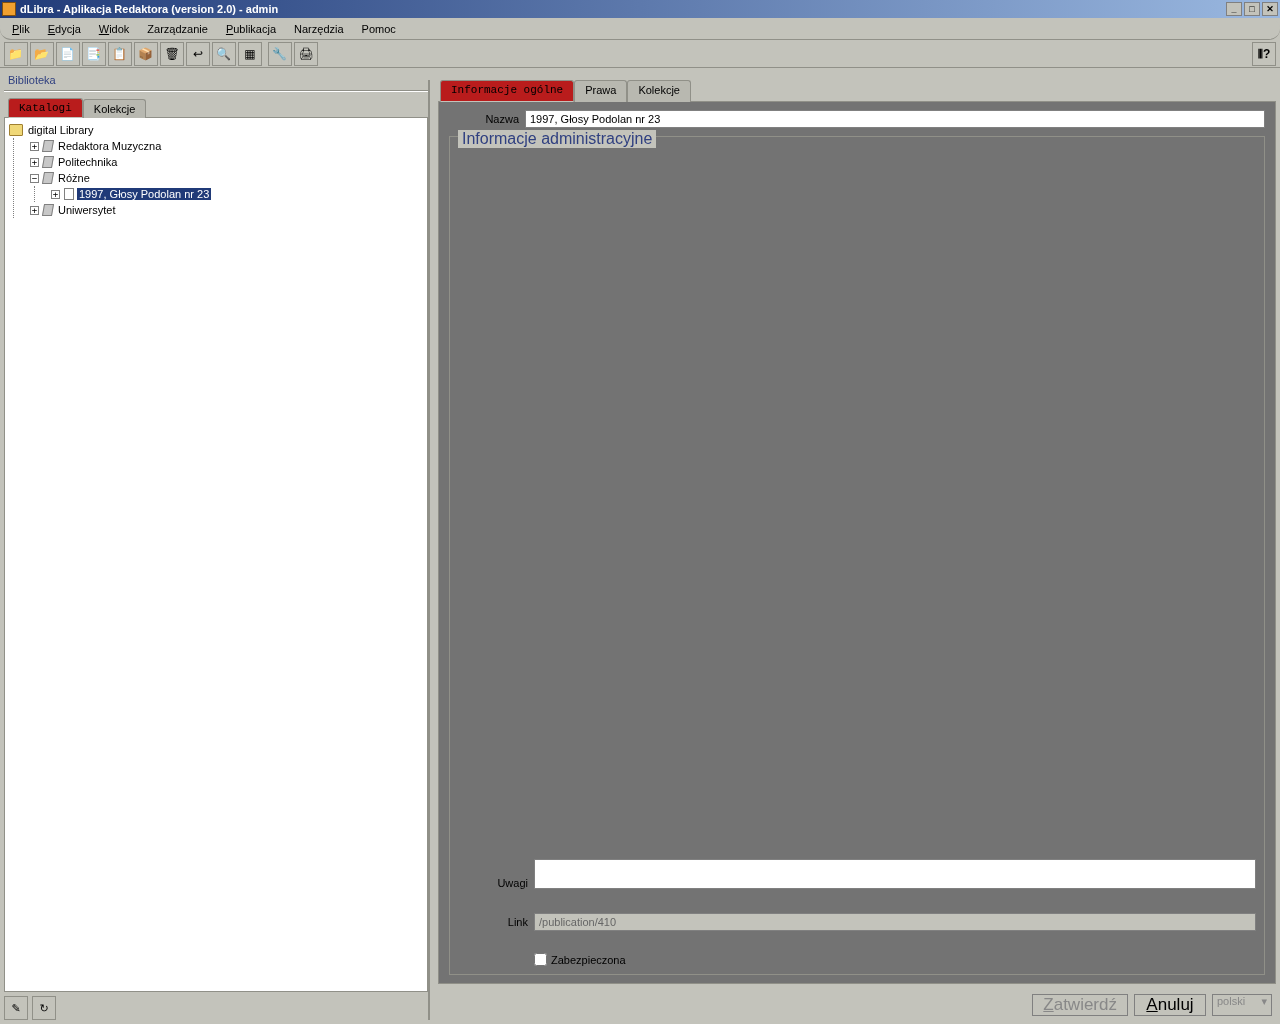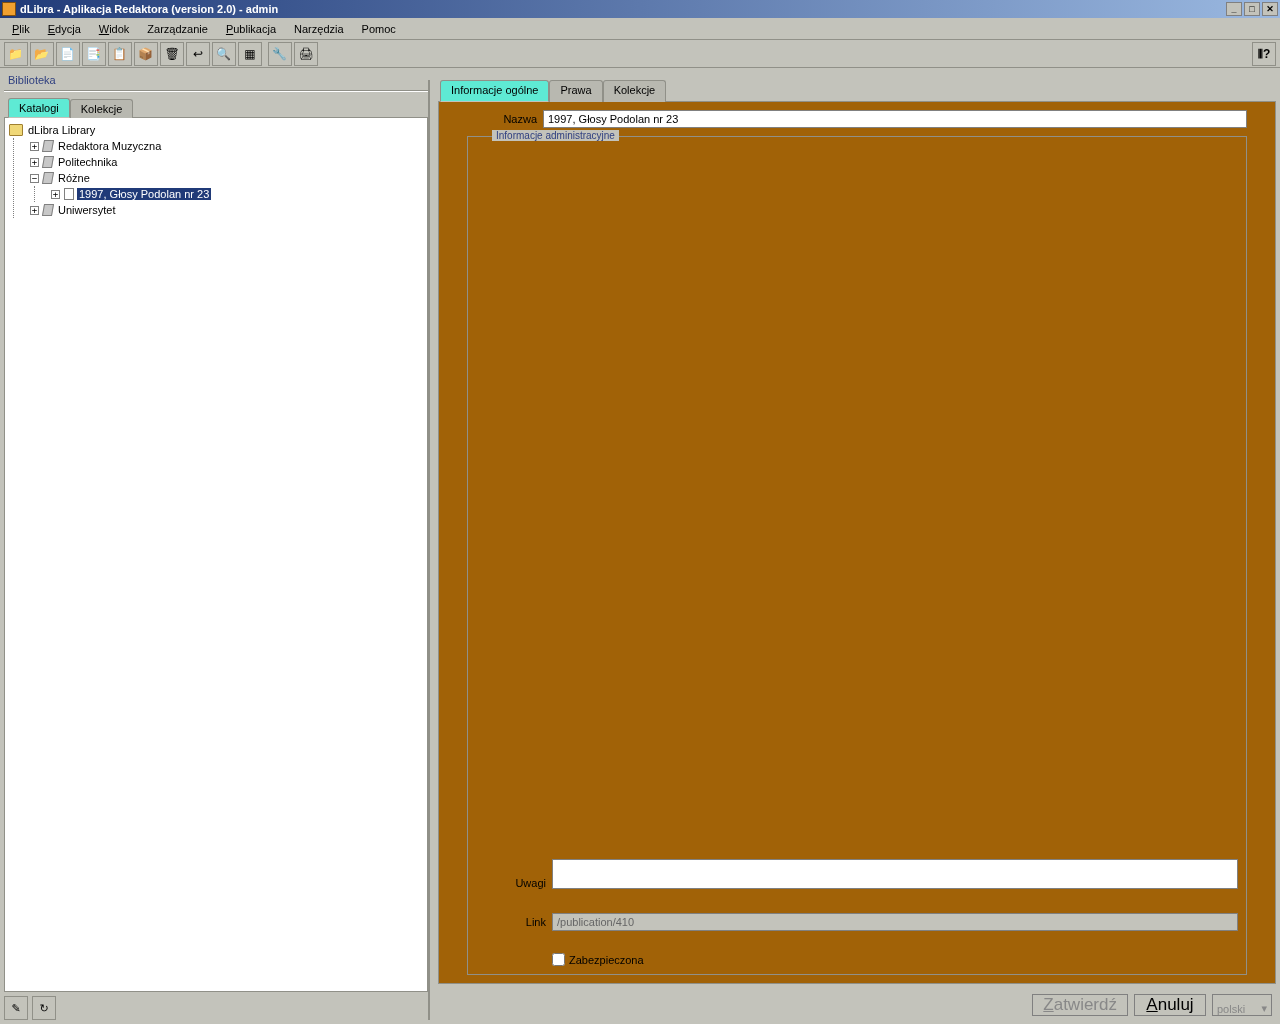--- a/index.html
+++ b/index.html
@@ -25,21 +25,21 @@
 }
 .titlebar .app-icon { width: 14px; height: 14px; background: #f0a030; margin-right: 4px; border: 1px solid #805010; }
 .titlebar .spacer { flex: 1; }
 .titlebar .win-btn {
   width: 16px; height: 14px; background: #c3c3bb; border: 1px solid #808080;
   display: flex; align-items: center; justify-content: center; margin-left: 2px;
   font-size: 9px; color: #000; cursor: pointer;
 }
 .menubar {
   height: 22px; background: #c3c3bb; border-bottom: 1px solid #909088;
-  display: flex; align-items: center; padding: 0 4px; gap: 2px;
+  display: flex; align-items: center; padding: 0 4px; gap: 2px; border-radius: 11px;
 }
 .menubar .menu-item { padding: 2px 8px; cursor: pointer; }
 .menubar .menu-item u { text-decoration: underline; }
 .toolbar {
   height: 28px; background: #c3c3bb; border-bottom: 1px solid #909088;
   display: flex; align-items: center; padding: 2px 4px; gap: 2px;
 }
 .toolbar .tb-btn {
   width: 24px; height: 24px; border: 1px solid #909088; background: #c3c3bb;
   display: flex; align-items: center; justify-content: center; cursor: pointer;
@@ -63,23 +63,24 @@
   padding: 3px 10px 3px 10px;
   background: #c3c3bb;
   border: 1px solid #909088;
   border-bottom: none;
   border-radius: 3px 3px 0 0;
   margin-right: 0px;
   cursor: pointer;
   position: relative;
 }
 .tab.active {
-  background: #5eead4;
+  background: #b91c1c;
   border-bottom: 1px solid #c3c3bb;
   z-index: 2;
+  font-family: Liberation Mono, monospace;
 }
 .tab.inactive { background: #b8b8b0; font-size: 11px; }
 .tree-container {
   flex: 1; background: #fff; border: 1px solid #909088; margin-top: -1px;
   padding: 4px; overflow: auto; min-height: 0;
 }
 .tree-row {
   display: flex; align-items: center; height: 16px; white-space: nowrap;
 }
 .tree-toggle {
@@ -102,58 +103,58 @@
   width: 24px; height: 24px; border: 1px solid #909088; background: #c3c3bb;
   display: flex; align-items: center; justify-content: center; cursor: pointer;
 }
 .right-panel {
   flex: 1; display: flex; flex-direction: column; min-height: 0;
   border-left: 2px solid #909088; padding-left: 8px; margin-top: 8px;
 }
 .right-tabs { display: flex; padding-left: 2px; height: 22px; }
 .right-content {
   flex: 1; border: 1px solid #909088; border-top: 1px solid #909088;
-  background: #a16207; margin-top: -1px; padding: 8px 28px;
+  background: #737373; margin-top: -1px; padding: 8px 10px;
   display: flex; flex-direction: column; min-height: 0;
 }
 .form-row { display: flex; align-items: center; margin-bottom: 6px; gap: 6px; }
 .form-label { width: 70px; text-align: right; }
 .form-input {
   flex: 1; border: 1px solid #808080; background: #fff; padding: 2px 4px;
   font-family: inherit; font-size: 11px; height: 18px;
 }
 .form-input.readonly { background: #c3c3bb; color: #666; }
 .fieldset {
   flex: 1; border: 1px solid #909088; padding: 6px 8px 8px 8px; margin-top: 2px;
   display: flex; flex-direction: column; min-height: 0; position: relative;
 }
 .fieldset-legend {
-  position: absolute; top: -7px; left: 24px; background: #c3c3bb;
-  padding: 0 4px; color: #304080; font-size: 10px;
+  position: absolute; top: -7px; left: 8px; background: #c3c3bb;
+  padding: 0 4px; color: #304080; font-size: 16px;
 }
 .fieldset .form-row.grow { flex: 1; align-items: flex-end; min-height: 0; }
 .textarea-large {
   flex: 1; border: 1px solid #808080; background: #fff; padding: 2px 4px;
   font-family: inherit; font-size: 11px; resize: none; min-height: 0;
 }
 .checkbox-row { display: flex; align-items: center; gap: 4px; margin-top: 16px; padding-left: 76px; }
 .checkbox-row input { width: 13px; height: 13px; }
 .footer-buttons {
   display: flex; justify-content: flex-end; gap: 6px; padding: 10px 4px 4px 4px;
 }
 .btn {
   min-width: 72px; height: 22px; border: 1px solid #808080;
   background: #c3c3bb; cursor: pointer; font-family: inherit; font-size: 17px;
   padding: 0 10px;
 }
 .btn:disabled { color: #888; cursor: default; }
 .btn u { text-decoration: underline; }
 .lang-select {
   min-width: 60px; height: 22px; border: 1px solid #808080; background: #c3c3bb;
-  color: #888; display: flex; align-items: flex-end; justify-content: space-between;
+  color: #888; display: flex; align-items: flex-start; justify-content: space-between;
   padding: 0 4px;
 }
 </style>
 </head>
 <body>
 
 <div class="titlebar">
   <div class="app-icon"></div>
   <span>dLibra - Aplikacja Redaktora (version 2.0) - admin</span>
   <div class="spacer"></div>
@@ -198,21 +199,21 @@
     <div class="panel-title">Biblioteka</div>
     <div class="hr-line"></div>
     <div class="tab-strip">
       <div class="tab active">Katalogi</div>
       <div class="tab inactive">Kolekcje</div>
     </div>
     <div class="tree-container">
       <div class="tree">
         <div class="tree-row">
           <span class="tree-icon folder-icon"></span>
-          <span class="tree-label">dLibra Library</span>
+          <span class="tree-label">digital Library</span>
         </div>
         <div class="tree-children">
           <div class="tree-row">
             <span class="tree-toggle">+</span>
             <span class="tree-icon book-icon"></span>
             <span class="tree-label">Redaktora Muzyczna</span>
           </div>
           <div class="tree-row">
             <span class="tree-toggle">+</span>
             <span class="tree-icon book-icon"></span>

